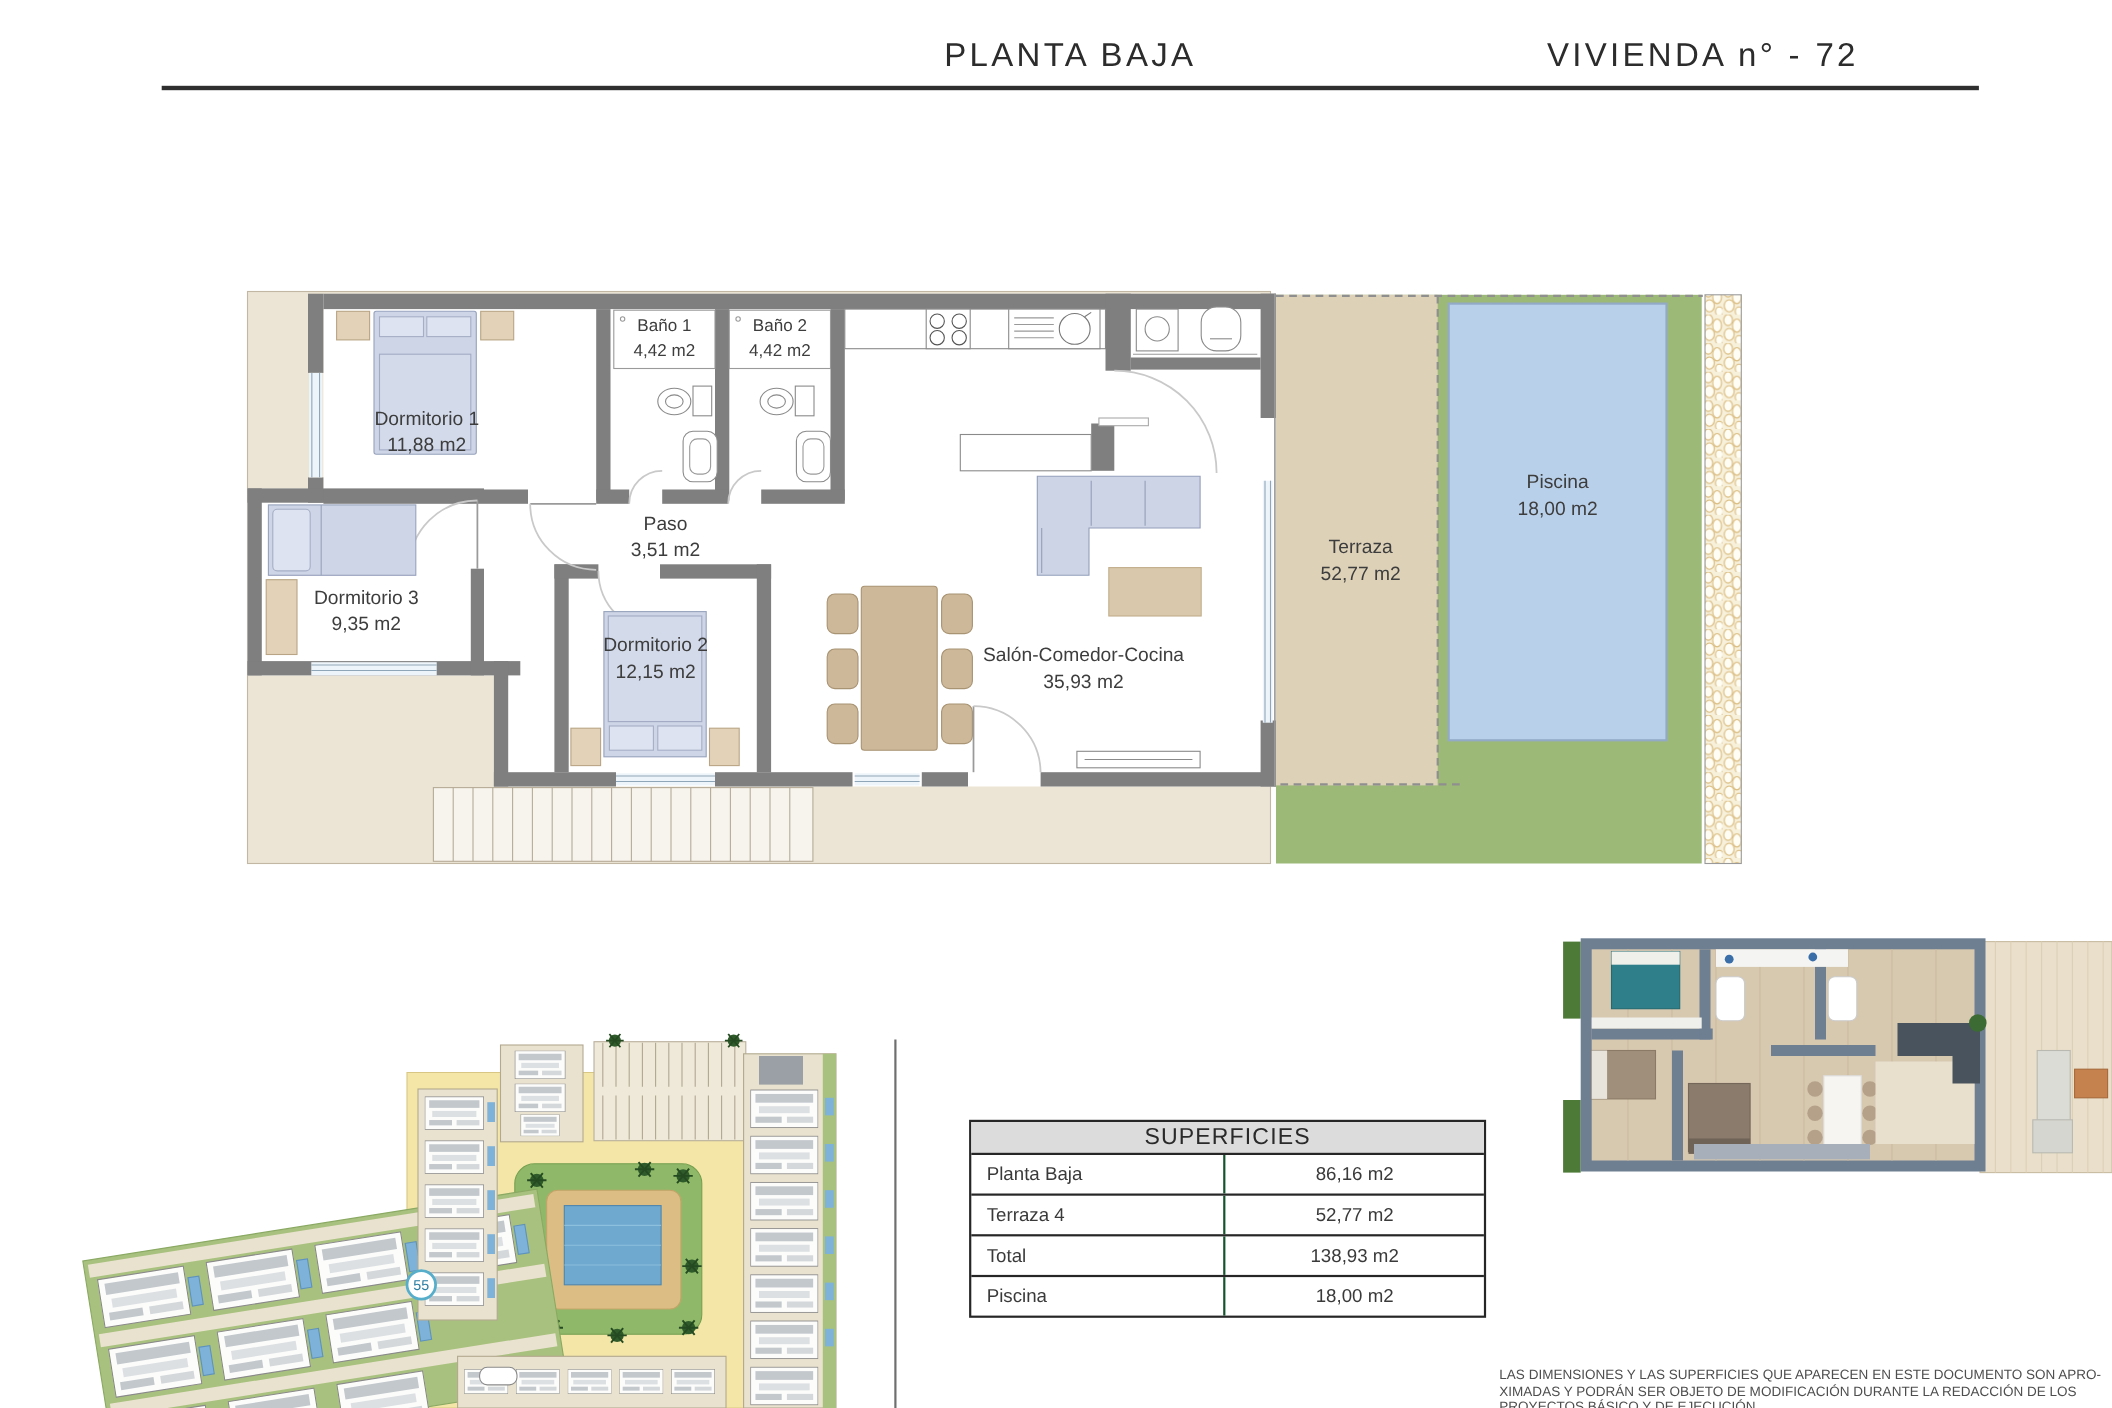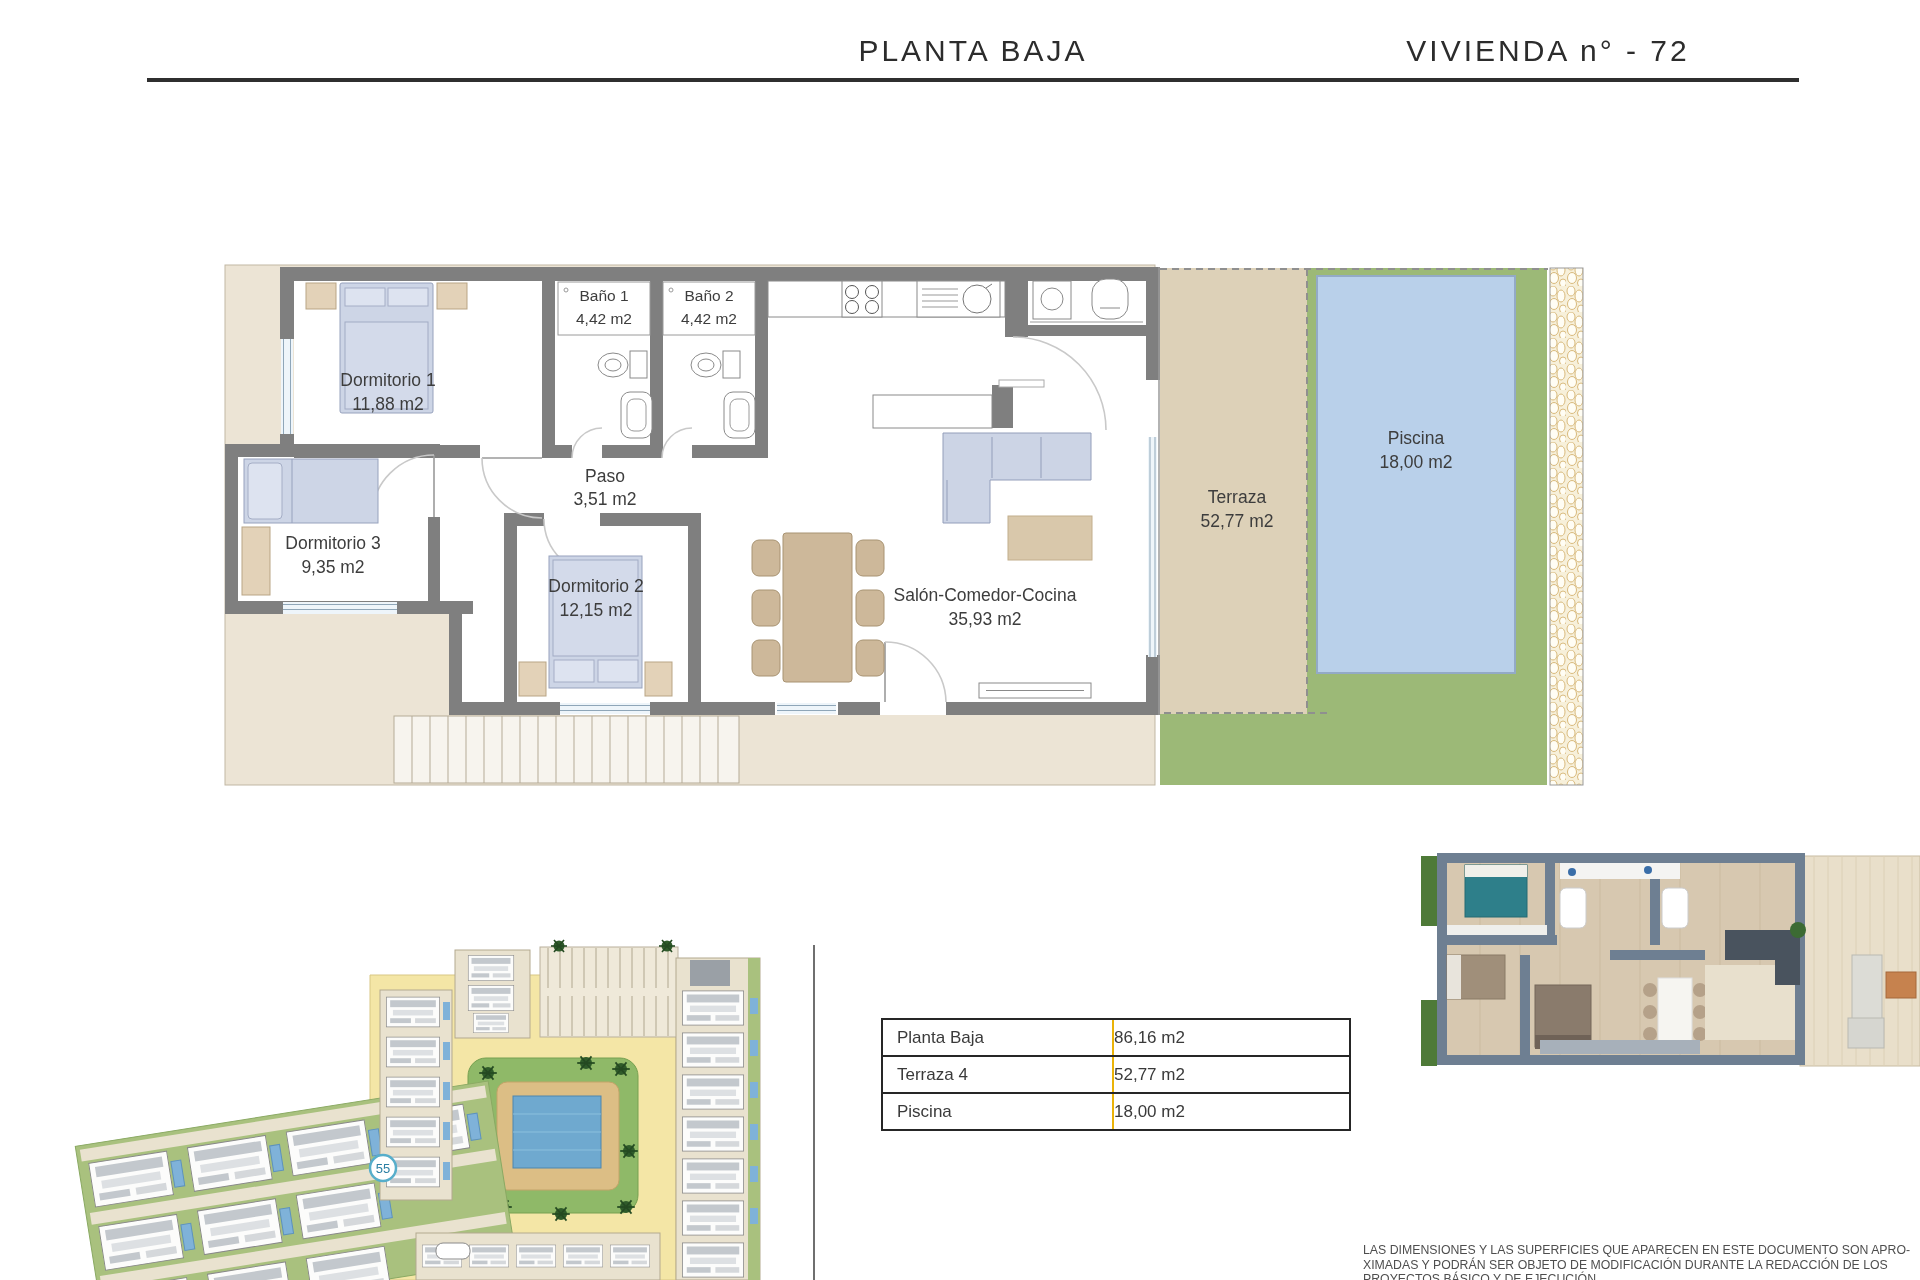--- a/index.html
+++ b/index.html
@@ -9,22 +9,22 @@
   .title{font-size:30px;letter-spacing:3px;color:#2c2c2c;text-align:center;width:420px;top:34px;}
   #hrule{left:147px;top:78px;width:1652px;height:4px;background:#2f2f2f;}
   #divider{left:813px;top:945px;width:2px;height:335px;background:#6f6f6f;}
   
   #surf{left:881px;top:1018px;width:466px;border:2px solid #262626;background:#fff;}
   #surf .hd{height:28px;line-height:28px;text-align:center;background:#dcdcdc;
             border-bottom:2px solid #262626;font-size:21px;letter-spacing:1px;color:#2a2a2a;}
   #surf .row{display:flex;height:35px;border-bottom:2px solid #262626;}
   #surf .row:last-child{border-bottom:none;}
   #surf .lbl{width:215px;line-height:35px;padding-left:14px;font-size:17px;color:#3a3a3a;}
-  #surf .val{flex:1;line-height:35px;font-size:17px;color:#3a3a3a;
-             border-left:2px solid #eab308;}
+  #surf .val{flex:1;line-height:35px;text-align:center;font-size:17px;color:#3a3a3a;
+             border-left:2px solid #14532d;}
   #discl{left:1363px;top:1243px;width:548px;font-size:12.3px;line-height:14.6px;color:#4e4e4e;}
   svg text{font-family:"Liberation Sans",sans-serif;}
   .roomT{font-size:17.5px;fill:#3d3d3d;}
   .roomS{font-size:15.5px;fill:#3d3d3d;}
 </style>
 </head>
 <body>
 
 <div class="abs title" style="left:763px;">PLANTA BAJA</div>
 <div class="abs title" style="left:1338px;">VIVIENDA n° - 72</div>
@@ -467,29 +467,34 @@
       <circle cx="1798" cy="930" r="8" fill="#3c6b33"></circle>
       <rect x="1540" y="1040" width="160" height="14" fill="#a7b0ba"></rect>
       <rect x="1852" y="955" width="30" height="64" fill="#dcdcd6" stroke="#b9b9b2"></rect>
       <rect x="1848" y="1018" width="36" height="30" fill="#d6d6d0" stroke="#b9b9b2"></rect>
       <rect x="1886" y="972" width="30" height="26" fill="#c6824e" stroke="#a5683a"></rect>
     </g>
   </g>
 </svg>
 
 <div class="abs" id="surf">
+  <div class="hd">SUPERFICIES</div>
   <div class="row">
     <div class="lbl">Planta Baja</div>
     <div class="val">86,16 m2</div>
   </div>
   <div class="row">
     <div class="lbl">Terraza 4</div>
     <div class="val">52,77 m2</div>
   </div>
   <div class="row">
+    <div class="lbl">Total</div>
+    <div class="val">138,93 m2</div>
+  </div>
+  <div class="row">
     <div class="lbl">Piscina</div>
     <div class="val">18,00 m2</div>
   </div>
 </div>
 
 <div class="abs" id="divider"></div>
 
 <div class="abs" id="discl">
   <div>LAS DIMENSIONES Y LAS SUPERFICIES QUE APARECEN EN ESTE DOCUMENTO SON APRO-</div>
   <div>XIMADAS Y PODRÁN SER OBJETO DE MODIFICACIÓN DURANTE LA REDACCIÓN DE LOS</div>

